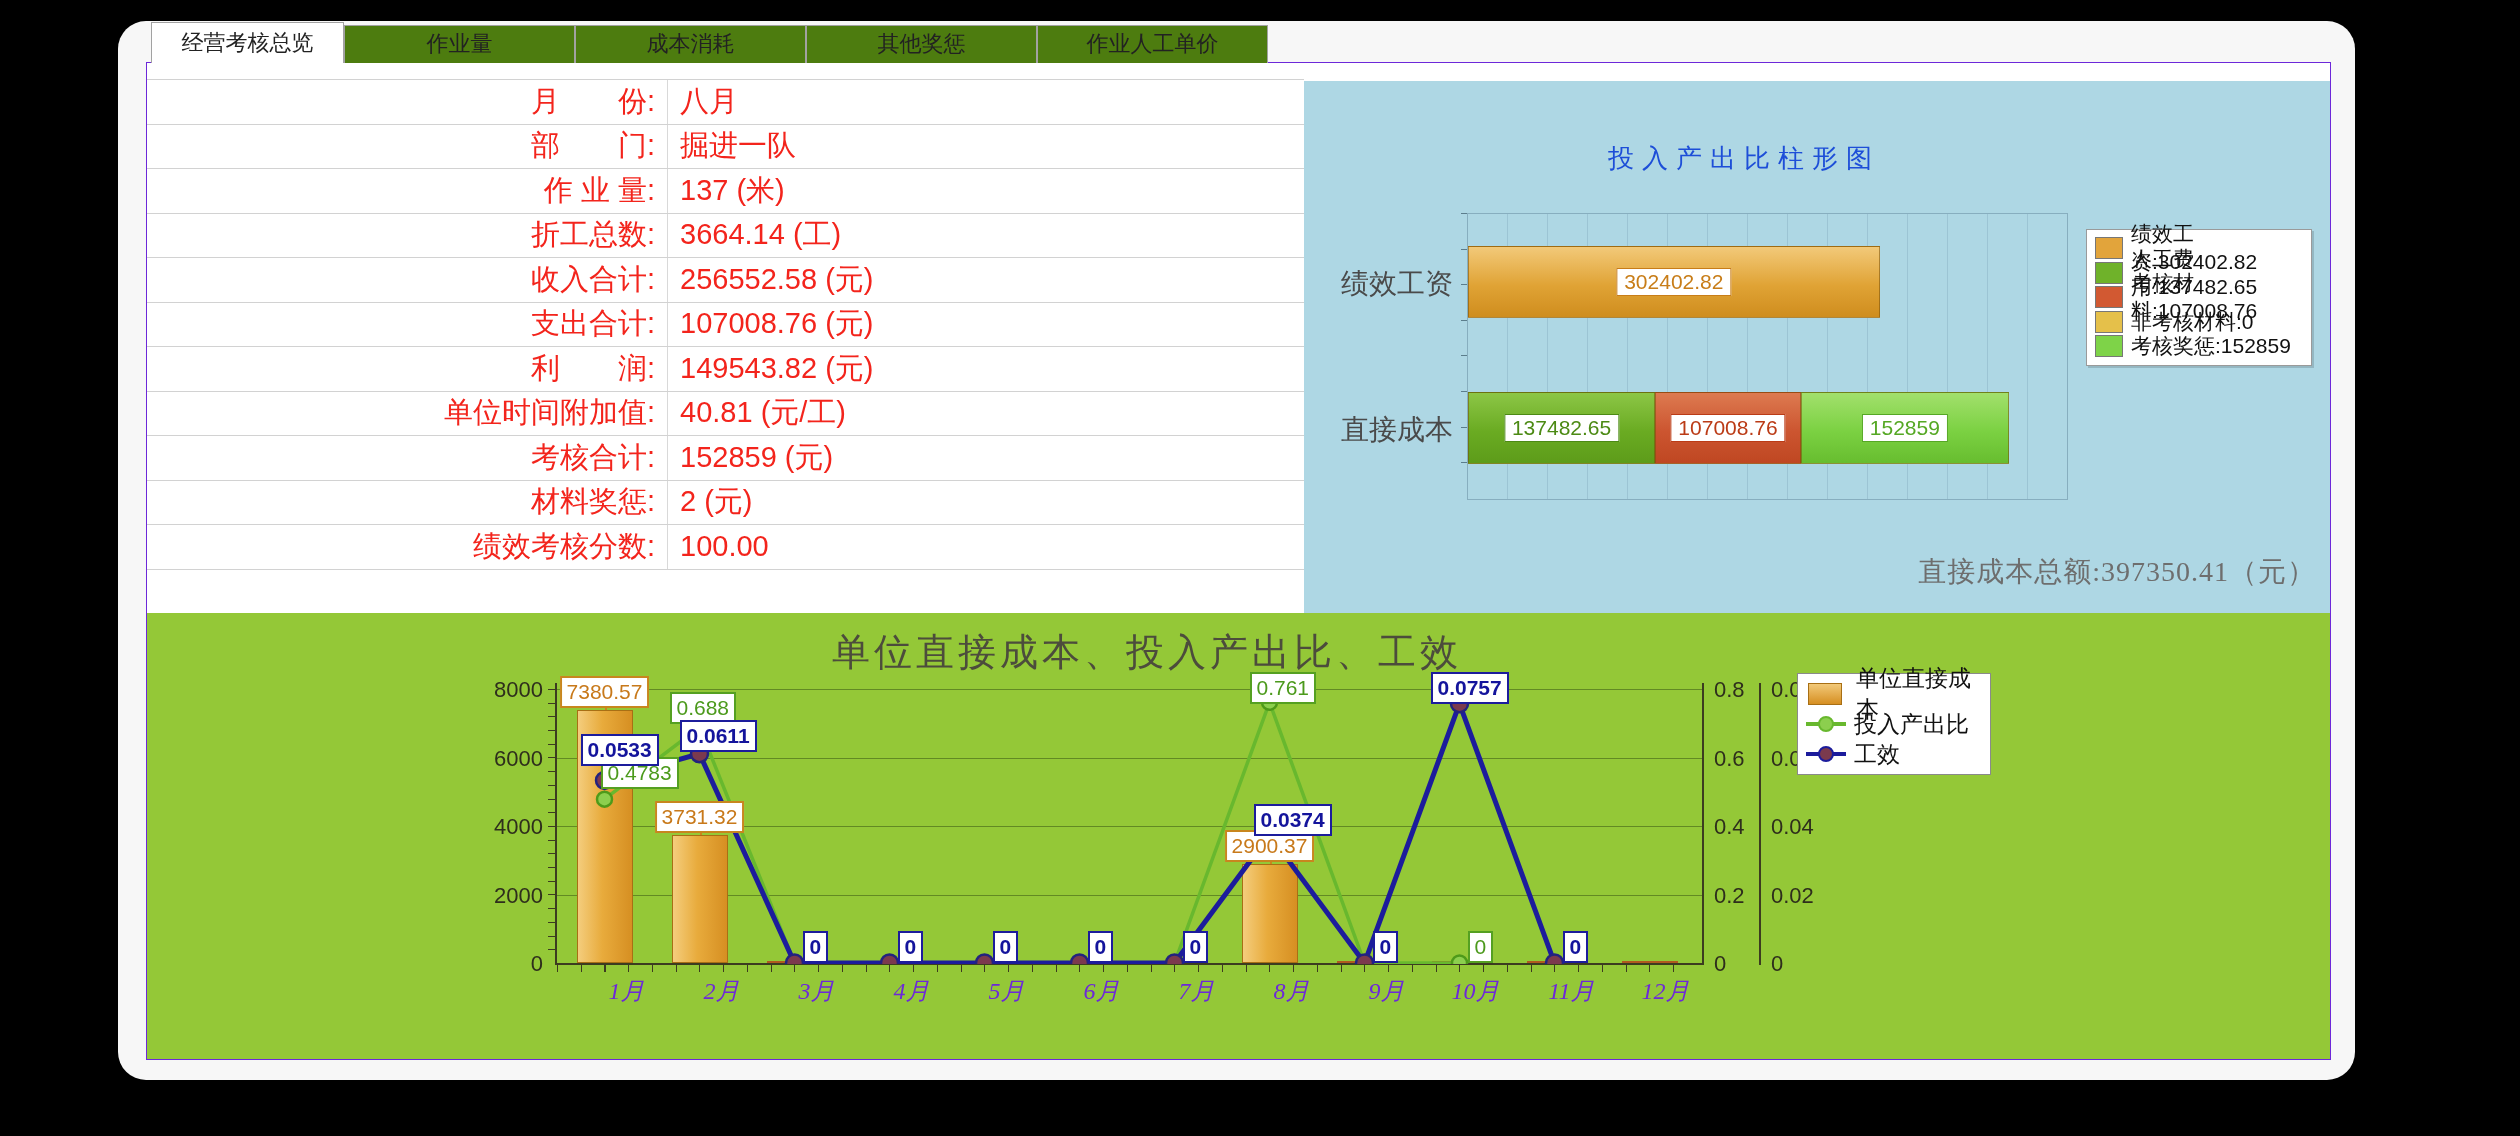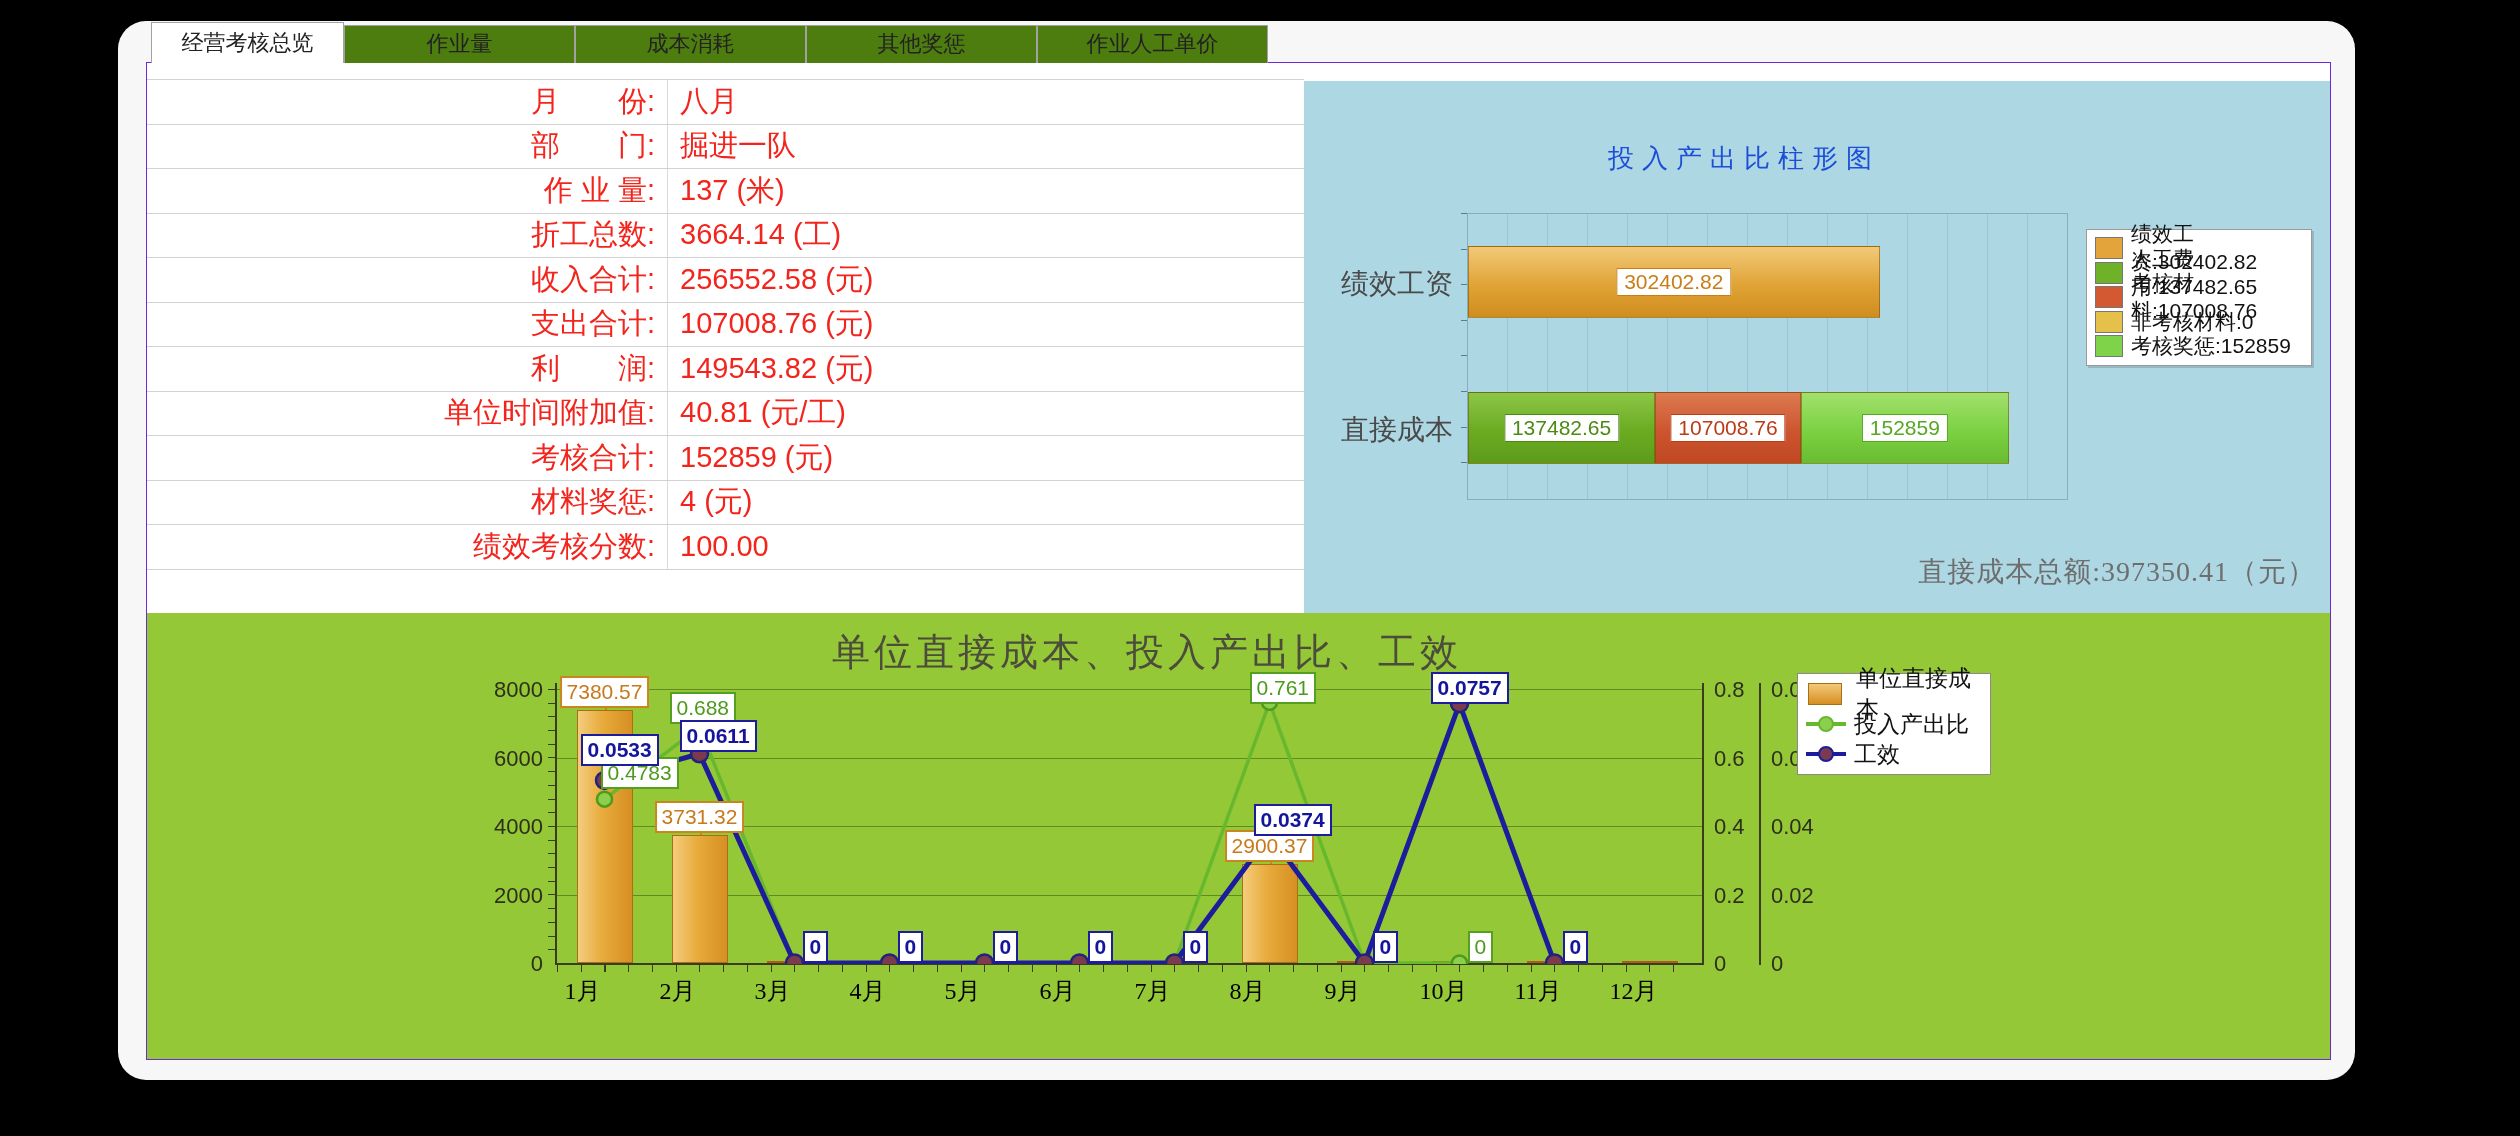--- a/index.html
+++ b/index.html
@@ -43,22 +43,22 @@
   .tc-legend .sw{width:26px;height:20px;border:1px solid #777;margin-right:8px;flex:none;}
   .tc-total{right:14px;top:472px;font-size:28px;color:#6e6e6e;letter-spacing:1px;}
   
   .greenpanel{left:0;top:550px;width:2183px;height:446px;background:#94c837;overflow:hidden;}
   .bc-title{left:0;top:14px;width:2000px;text-align:center;font-size:38px;color:#4c4c3c;
             letter-spacing:4px;}
   .gridline{left:410px;width:1145px;height:1px;background:rgba(70,105,25,.65);}
   .axis-v{width:2px;background:#3c3c20;}
   .axis-h{height:2px;background:#3c3c20;}
   .ticklbl{font-size:22px;color:#2e2e1c;}
-  .monlbl{font-size:24px;color:#000000;text-align:left;width:80px;
-          font-family:"Liberation Serif","DejaVu Serif",serif;}
+  .monlbl{font-size:24px;color:#6d28d9;text-align:right;width:80px;
+          font-family:"Liberation Serif","DejaVu Serif",serif;font-style:italic;}
   .bc-bar{background:linear-gradient(to right,#f4cd7d,#e8ab3c 45%,#d68f22);
           border:1px solid #a86f14;box-sizing:border-box;z-index:2;}
   .lbl-box{background:#fff;padding:1px 5px;font-size:21px;white-space:nowrap;z-index:6;line-height:26px;}
   .lbl-orange{border:2px solid #c8861e;color:#c8791a;}
   .lbl-green{border:2px solid #55a021;color:#4c9a1c;}
   .lbl-blue{border:2px solid #1c1c9c;color:#14149c;font-weight:bold;}
   .connector{width:2px;background:#c8861e;z-index:1;}
   .bc-legend{left:1650px;top:60px;width:176px;background:#fff;border:1px solid #8a8a8a;
              padding:5px 8px;z-index:7;}
   .bc-legend .lrow{display:flex;align-items:center;height:30px;font-size:23px;color:#111;
@@ -120,21 +120,21 @@
           <div class="val">40.81 (元/工)</div>
         </div>
         <div class="sumrow">
           <div class="lab">考核合计:</div>
           <div class="sep"></div>
           <div class="val">152859 (元)</div>
         </div>
         <div class="sumrow">
           <div class="lab">材料奖惩:</div>
           <div class="sep"></div>
-          <div class="val">4 (元)</div>
+          <div class="val">2 (元)</div>
         </div>
         <div class="sumrow">
           <div class="lab">绩效考核分数:</div>
           <div class="sep"></div>
           <div class="val">100.00</div>
         </div>
       </div>
 
     <div class="abs bluepanel">
       <div class="abs tc-title chart-serif">投入产出比柱形图</div>

